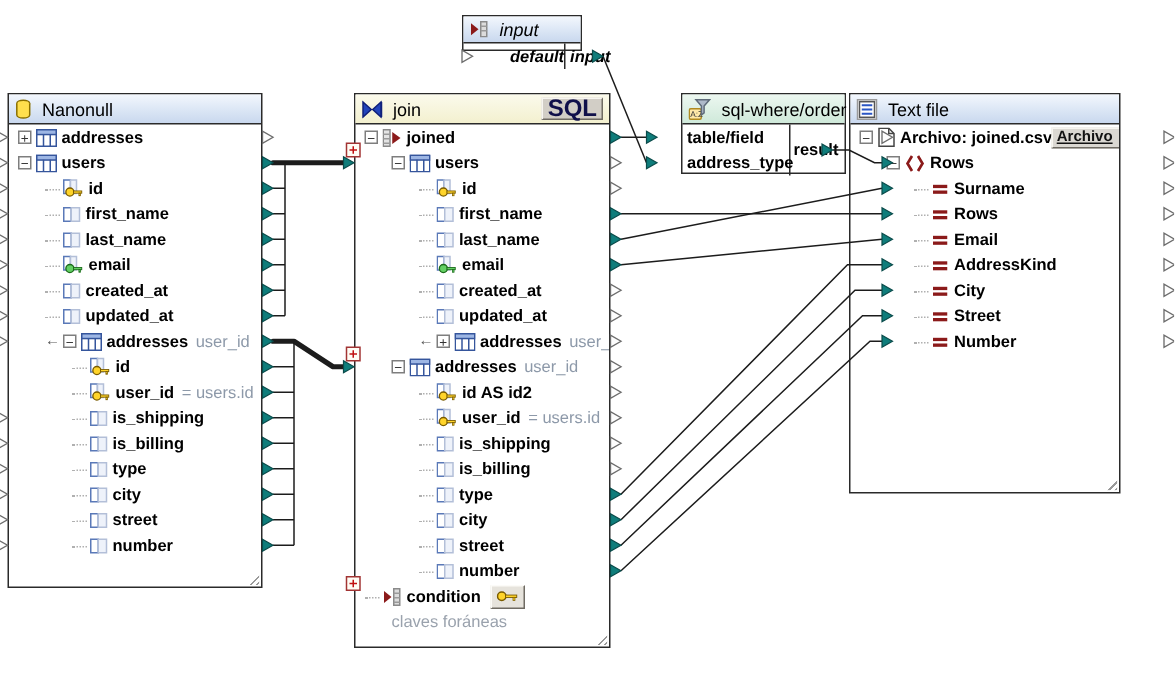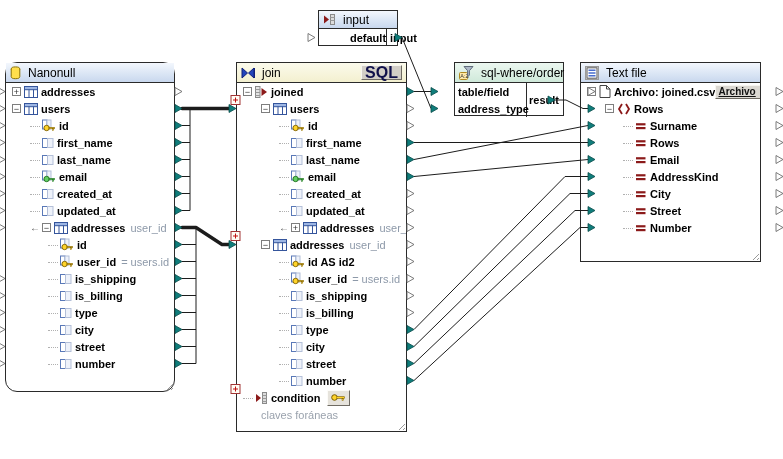--- a/index.html
+++ b/index.html
@@ -29,25 +29,25 @@
   .port-row{display:flex;height:17px;margin-left:28px;}
   .port-cell{display:flex;align-items:center;font-size:11px;font-weight:bold;padding-left:3px;box-sizing:border-box;}
   #comp-input .port-cell.first{width:43px;border-right:1px solid #2a2a2a;}
   #comp-input .port-cell.second{flex:1;}
   
   .sql-grid{display:flex;height:34px;}
   .sql-left{width:72px;border-right:1px solid #2a2a2a;box-sizing:border-box;display:flex;flex-direction:column;}
   .sql-left .port-cell{height:17px;}
   .sql-left .port-cell.first{border-bottom:none;}
   .sql-result{flex:1;display:flex;align-items:center;justify-content:flex-start;padding-left:2px;font-size:11px;font-weight:bold;}
-  #comp-nanonull{left:5px;top:62px;width:170px;height:330px;border-radius:12px;}
+  #comp-nanonull{left:5px;top:62px;width:170px;height:330px;}
   #comp-join{left:236px;top:62px;width:171px;height:370px;}
-  #comp-input{left:318px;top:10px;width:80px;height:36px;}
+  #comp-input{left:308px;top:10px;width:80px;height:24px;font-style:italic;}
   #comp-sql{left:438px;top:62px;width:110px;height:54px;margin-left:16px;}
-  #comp-textfile{left:580px;top:62px;width:181px;height:200px;}
+  #comp-textfile{left:566px;top:62px;width:181px;height:267px;}
   #overlay{position:absolute;left:0;top:0;width:783px;height:459px;z-index:5;pointer-events:none;}
   #overlay .wire{stroke:#1c1c1c;stroke-width:1;fill:none;}
   #overlay .wire.thick{stroke-width:3.4;stroke-linejoin:round;stroke-linecap:round;}
   #overlay .stub{stroke:#1c1c1c;stroke-width:1;fill:none;}
   #overlay .tri-filled{fill:#0f7d7b;stroke:#0a4b4a;stroke-width:0.8;}
   #overlay .tri-hollow{fill:#fdfdfd;stroke:#6d6d6d;stroke-width:0.9;}
   #overlay .plusbox{fill:#fffdf5;stroke:#a23434;stroke-width:1;}
   #overlay .plusmark{stroke:#c01010;stroke-width:1;}
 </style>
 </head>

